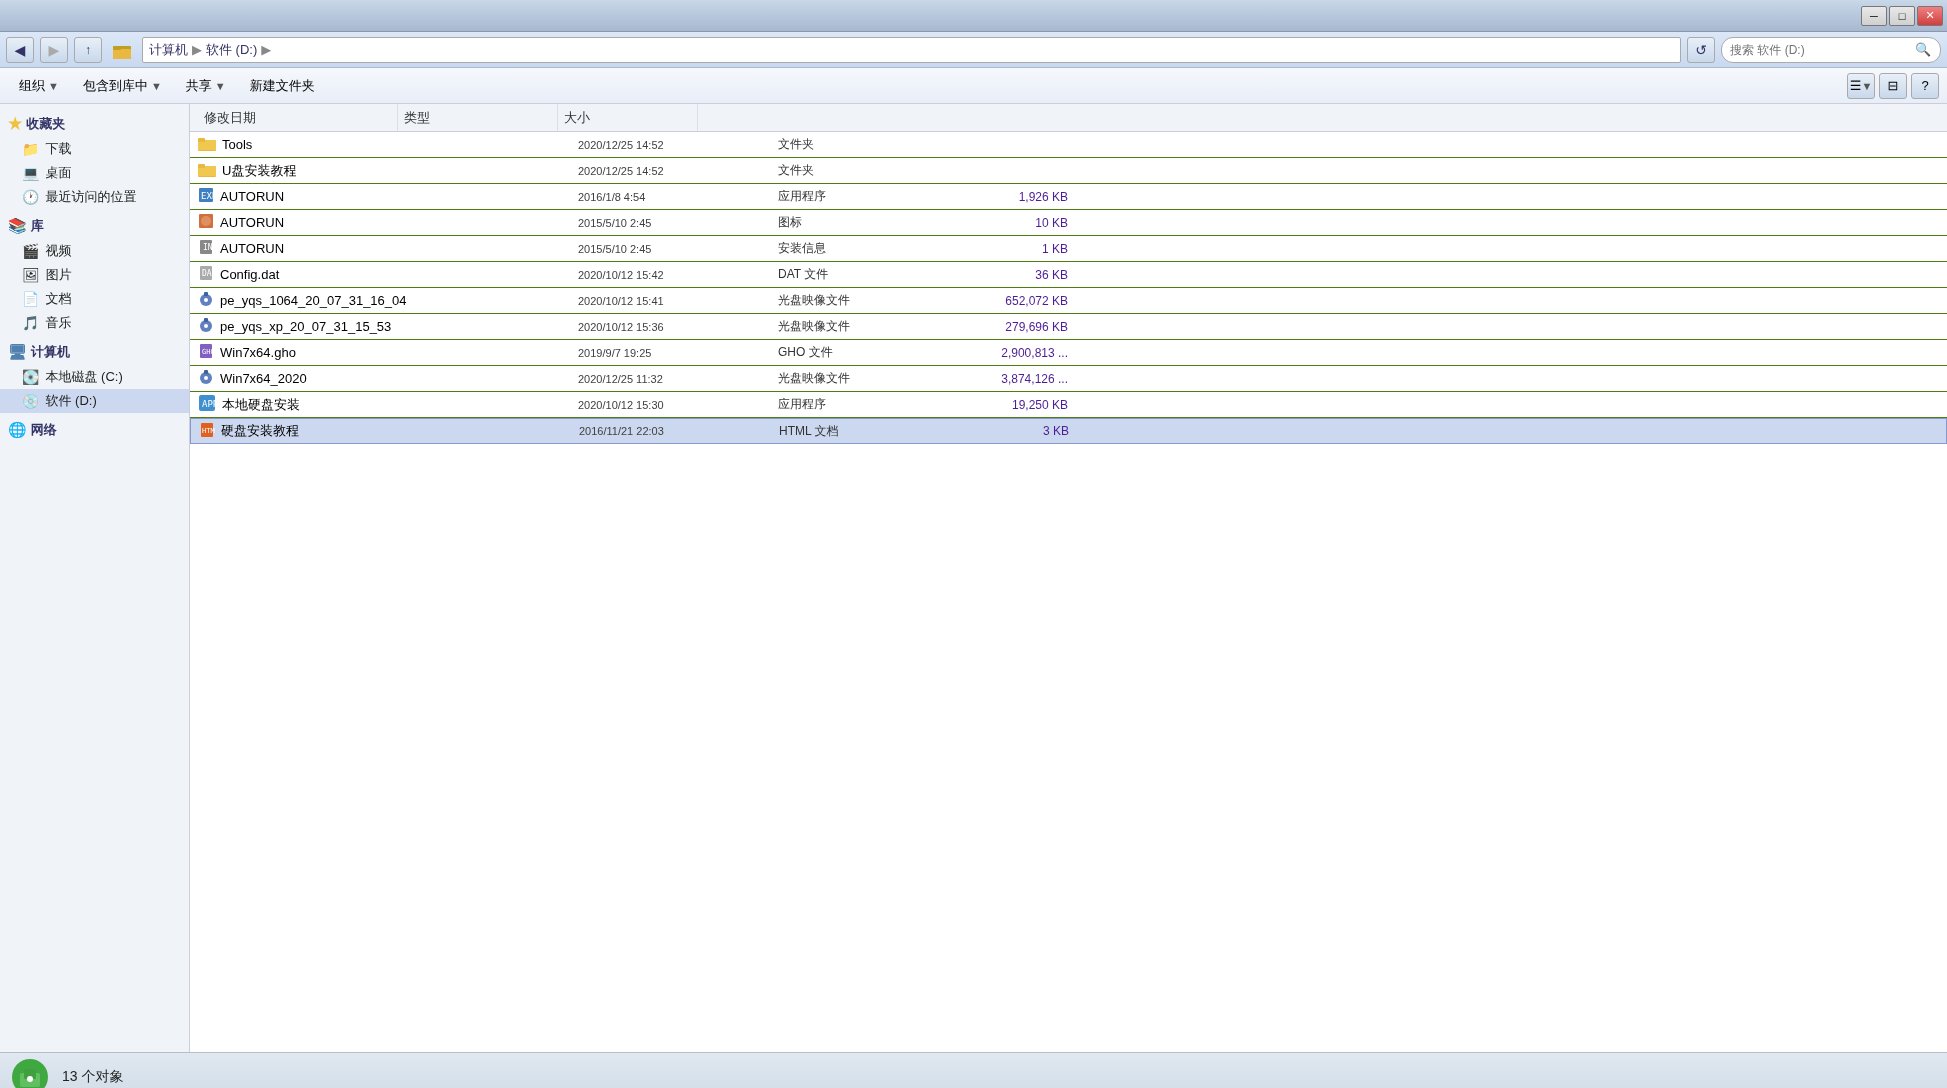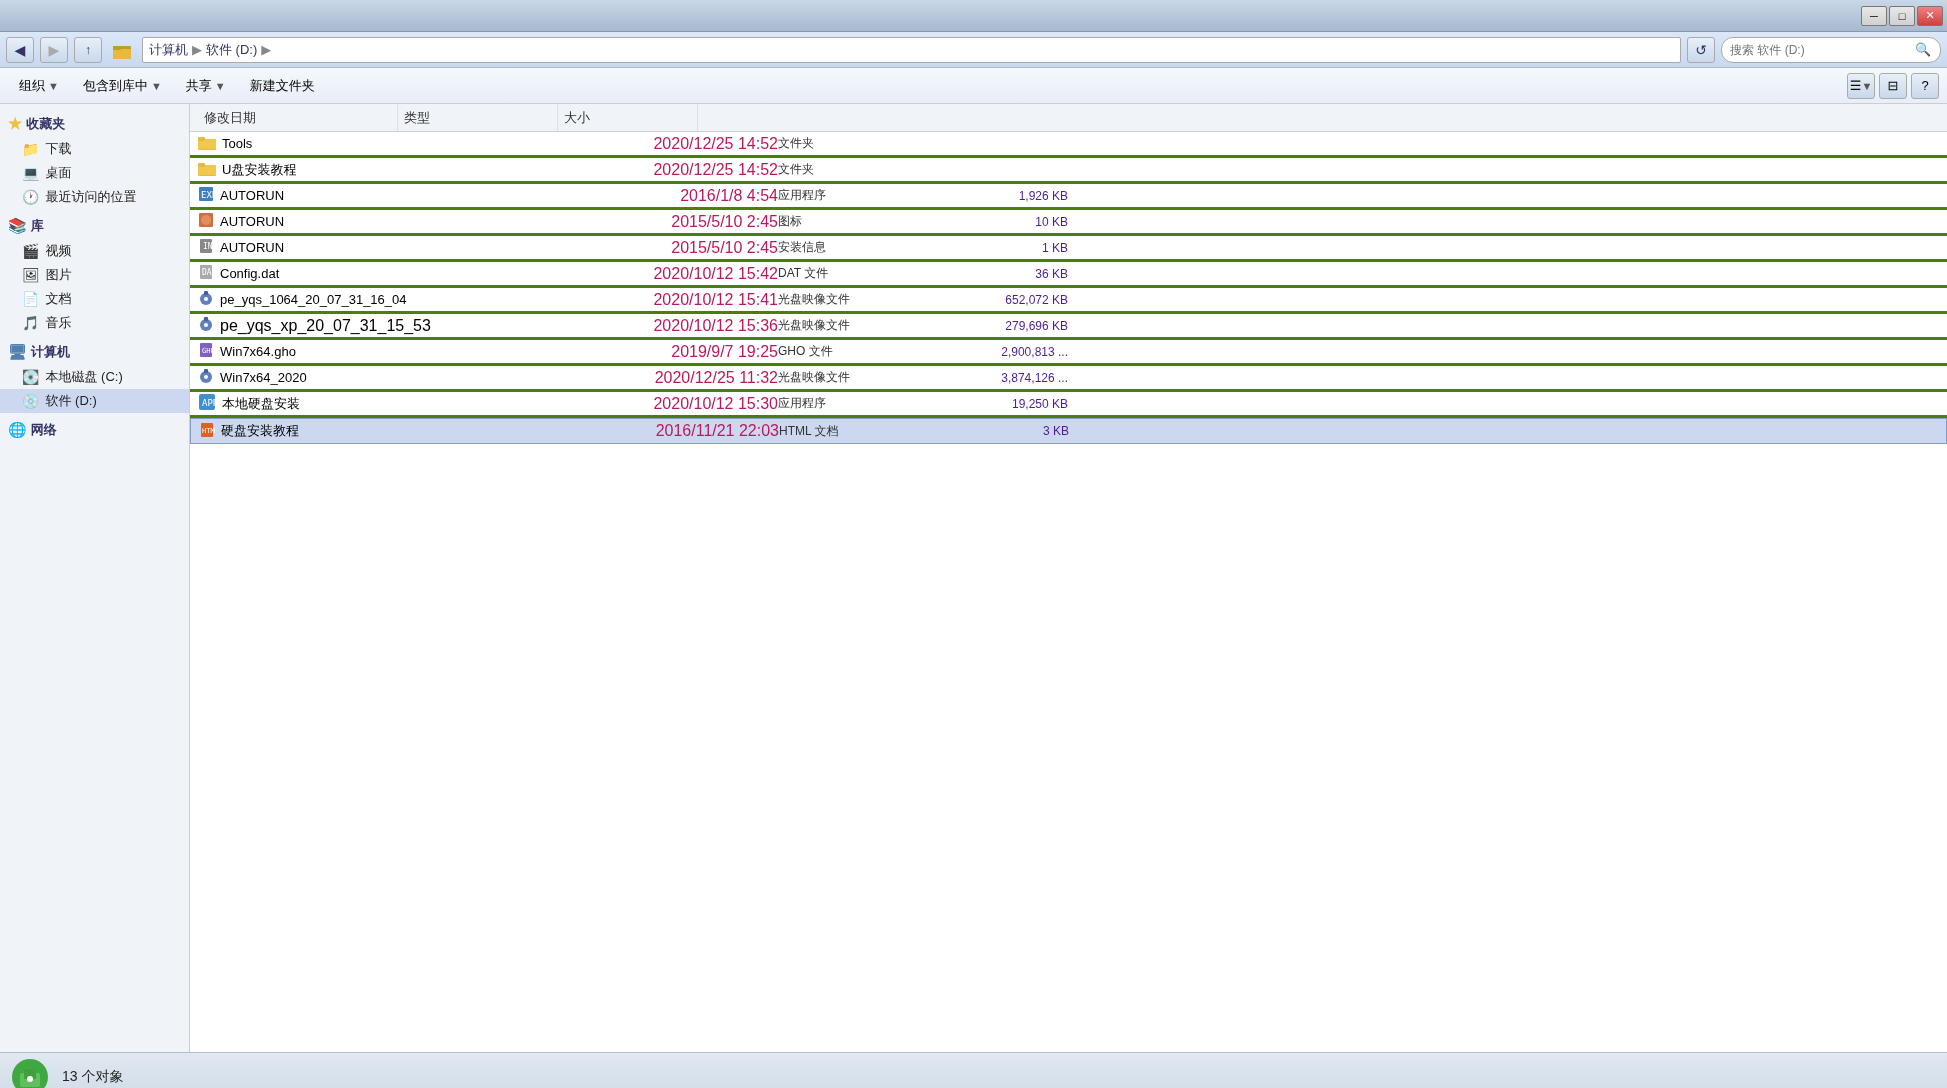--- a/index.html
+++ b/index.html
@@ -233,32 +233,32 @@
     .file-list {
       flex: 1;
       overflow-y: auto;
       background: white;
     }
     .file-row {
       display: flex;
       align-items: center;
       height: 26px;
       padding: 0 8px;
-      border-bottom: 3px solid #4d7c0f;
+      border-bottom: 1px solid #4d7c0f;
       cursor: pointer;
     }
     .file-row.selected { background: #ccd8f0; border: 1px solid #8899cc; }
     .file-name-cell {
       width: 380px;
       display: flex;
       align-items: center;
       gap: 6px;
       font-size: 13px;
     }
-    .file-date-cell { width: 200px; font-size: 16px; color: #be185d; text-align: right; }
+    .file-date-cell { width: 200px; font-size: 11px; color: #404040; }
     .file-type-cell { width: 160px; font-size: 12px; color: #333; }
     .file-size-cell { width: 140px; font-size: 12px; color: #4c1d95; text-align: right; padding-right: 10px; }
 
     
     .status-bar {
       height: 48px;
       background: linear-gradient(to bottom, #e0e8f0 0%, #d0dce8 100%);
       border-top: 1px solid #bbc;
       display: flex;
       align-items: center;
@@ -522,21 +522,21 @@
       <div class="file-type-cell">光盘映像文件</div>
       <div class="file-size-cell">652,072 KB</div>
     </div>
         <div class="file-row">
       <div class="file-name-cell">
         <span><svg width="16" height="16" viewBox="0 0 16 16">
                 <circle cx="8" cy="9" r="6" fill="#6080c0"></circle>
                 <circle cx="8" cy="9" r="2" fill="#fff"></circle>
                 <rect x="6" y="1" width="4" height="4" rx="1" fill="#4060a0"></rect>
               </svg></span>
-        <span style="font-size:16px;">pe_yqs_xp_20_07_31_15_53</span>
+        <span style="font-size:13px;">pe_yqs_xp_20_07_31_15_53</span>
       </div>
       <div class="file-date-cell">2020/10/12 15:36</div>
       <div class="file-type-cell">光盘映像文件</div>
       <div class="file-size-cell">279,696 KB</div>
     </div>
         <div class="file-row">
       <div class="file-name-cell">
         <span><svg width="16" height="16" viewBox="0 0 16 16">
                 <rect x="2" y="1" width="12" height="14" rx="1" fill="#8060c0"></rect>
                 <text x="4" y="11" font-size="7" fill="white" font-family="monospace">GHO</text>

